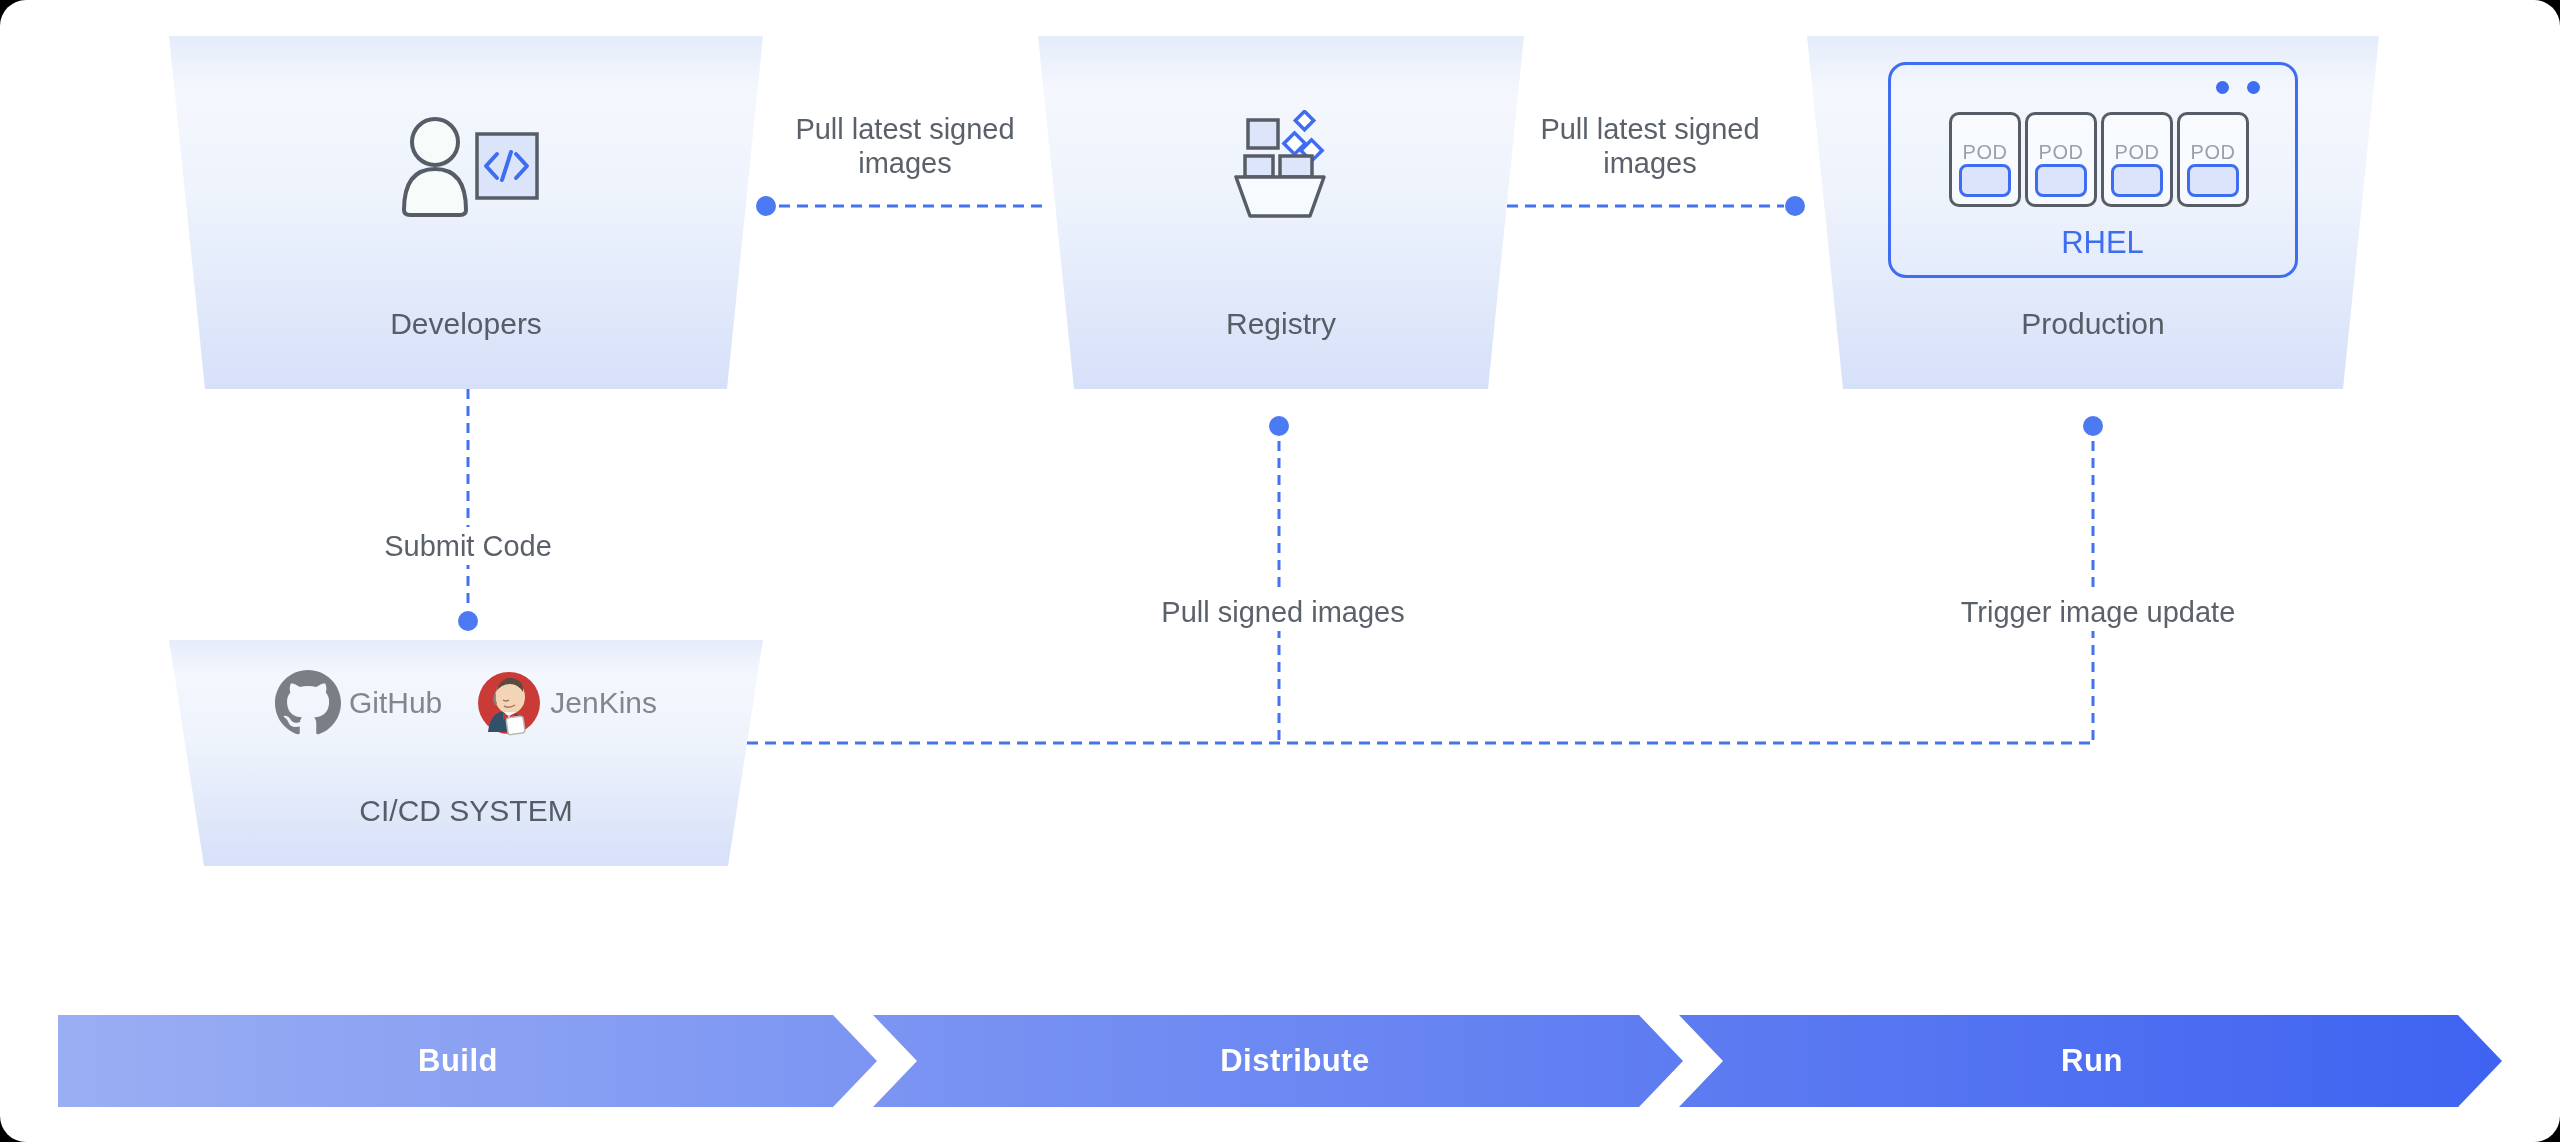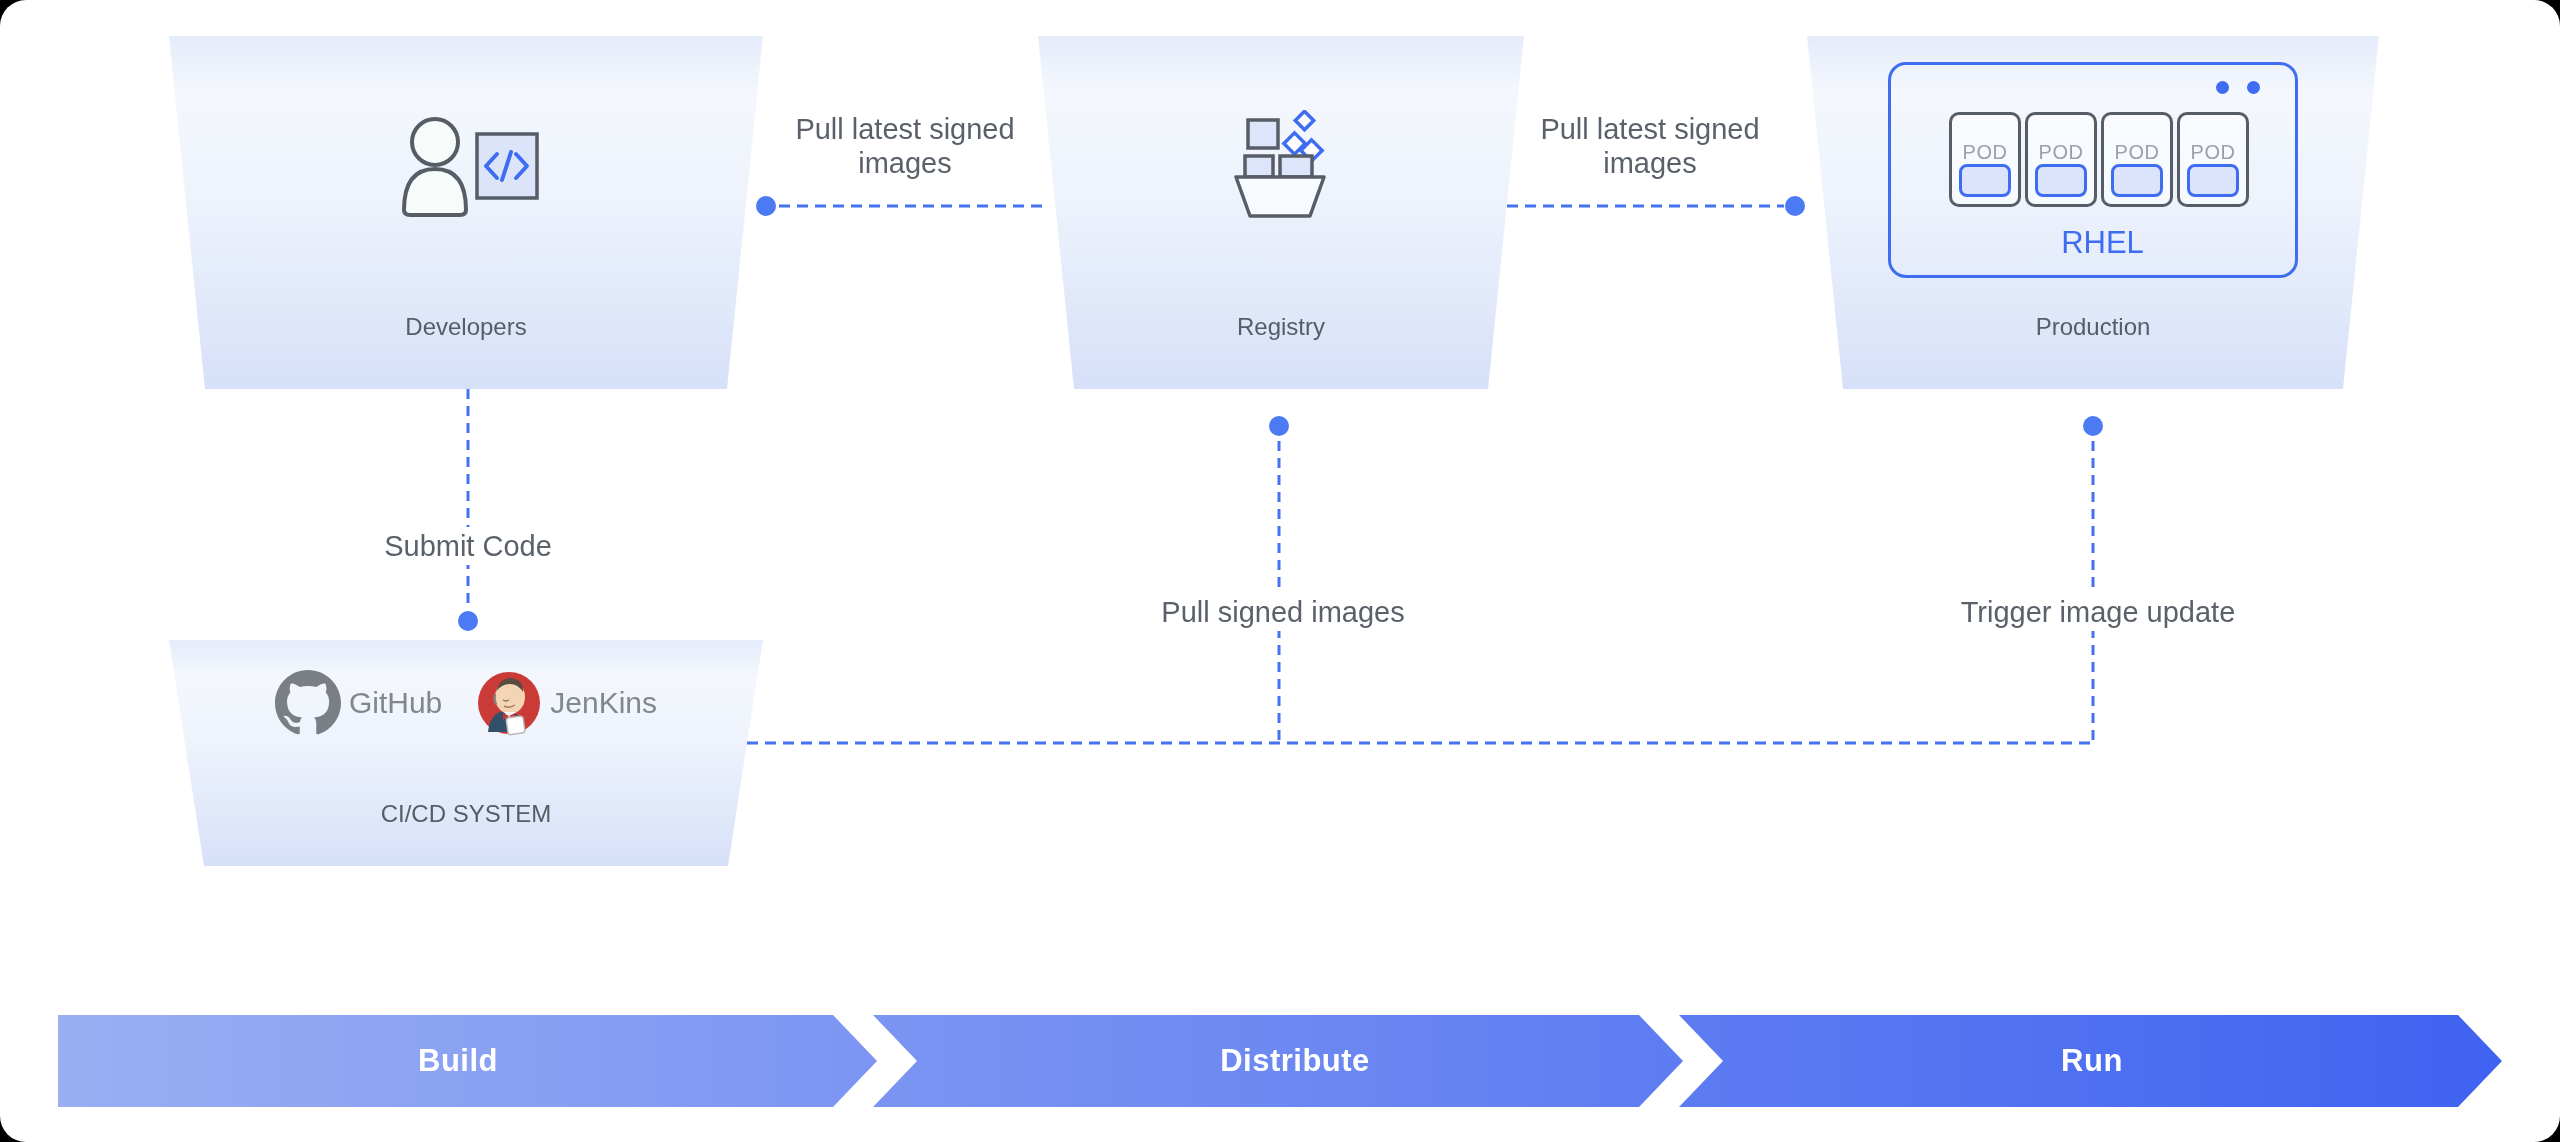--- a/index.html
+++ b/index.html
@@ -1,21 +1,21 @@
 <!DOCTYPE html>
 <html><head>
 <meta charset="utf-8">
 <style>
   html,body{margin:0;padding:0;background:#000;}
   .stage{position:relative;width:2560px;height:1142px;background:#000;font-family:"Liberation Sans",sans-serif;}
   .canvas{position:absolute;inset:0;background:#ffffff;border-radius:26px;overflow:hidden;}
 
   
   .panel{position:absolute;background:linear-gradient(180deg,#e5ecfa 0%,#f4f7fd 16%,#eef3fc 45%,#d6e0f8 100%);}
-  .panel-label{position:absolute;left:0;right:0;text-align:center;font-size:24px;color:#565d66;}
+  .panel-label{position:absolute;left:0;right:0;text-align:center;font-size:30px;color:#565d66;}
   .p-developers{left:169px;top:36px;width:594px;height:353px;clip-path:polygon(0 0,100% 0,calc(100% - 36px) 100%,36px 100%);}
   .p-registry{left:1038px;top:36px;width:486px;height:353px;clip-path:polygon(0 0,100% 0,calc(100% - 36px) 100%,36px 100%);}
   .p-production{left:1807px;top:36px;width:572px;height:353px;clip-path:polygon(0 0,100% 0,calc(100% - 36px) 100%,36px 100%);}
   .p-cicd{left:169px;top:640px;width:594px;height:226px;clip-path:polygon(0 0,100% 0,calc(100% - 35px) 100%,35px 100%);}
 
   
   .rhel-box{position:absolute;left:81px;top:26px;width:404px;height:210px;border:3px solid #3e6df2;border-radius:18px;}
   .rhel-dot{position:absolute;top:16px;width:13px;height:13px;border-radius:50%;background:#3e6df2;}
   .rhel-label{position:absolute;left:0;right:0;bottom:14px;text-align:center;color:#3e6df2;font-size:31px;font-weight:500;margin-left:19px;}
   .pod{position:absolute;top:47px;width:66px;height:89px;border:3px solid #575d66;border-radius:10px;background:rgba(252,253,255,.6);}

